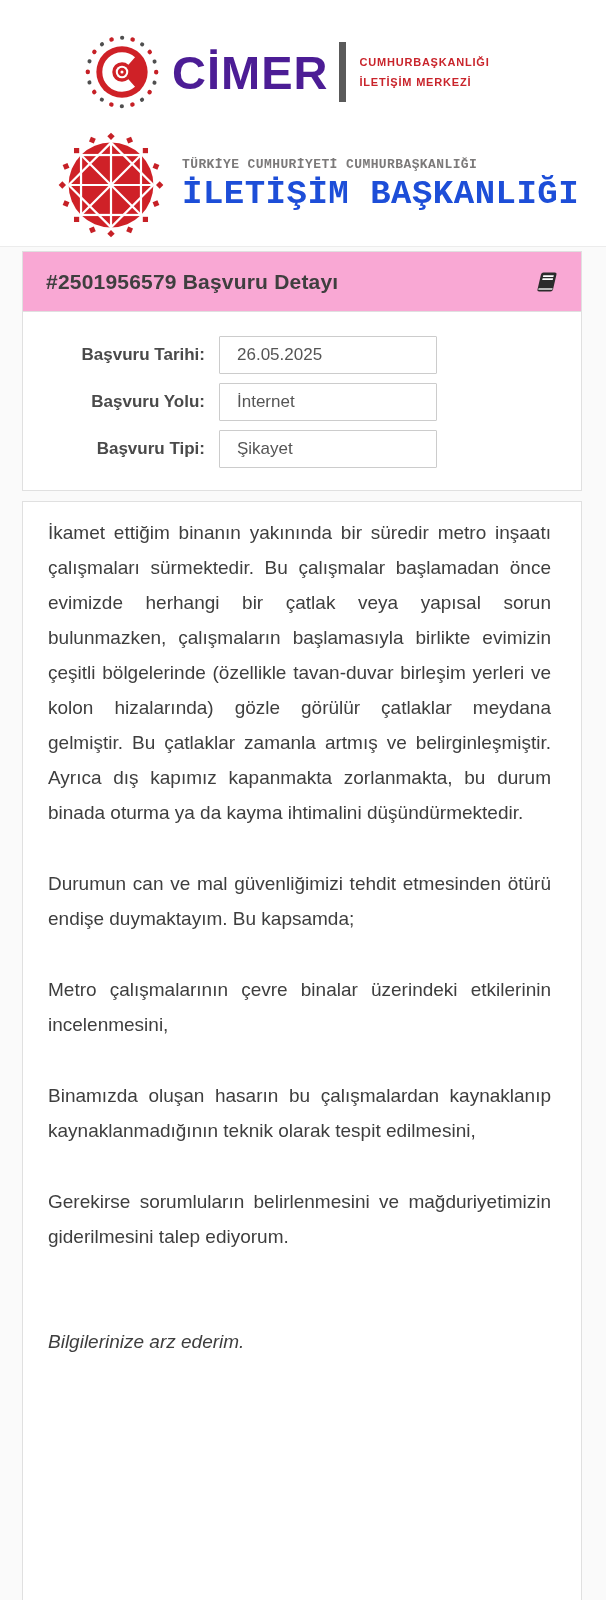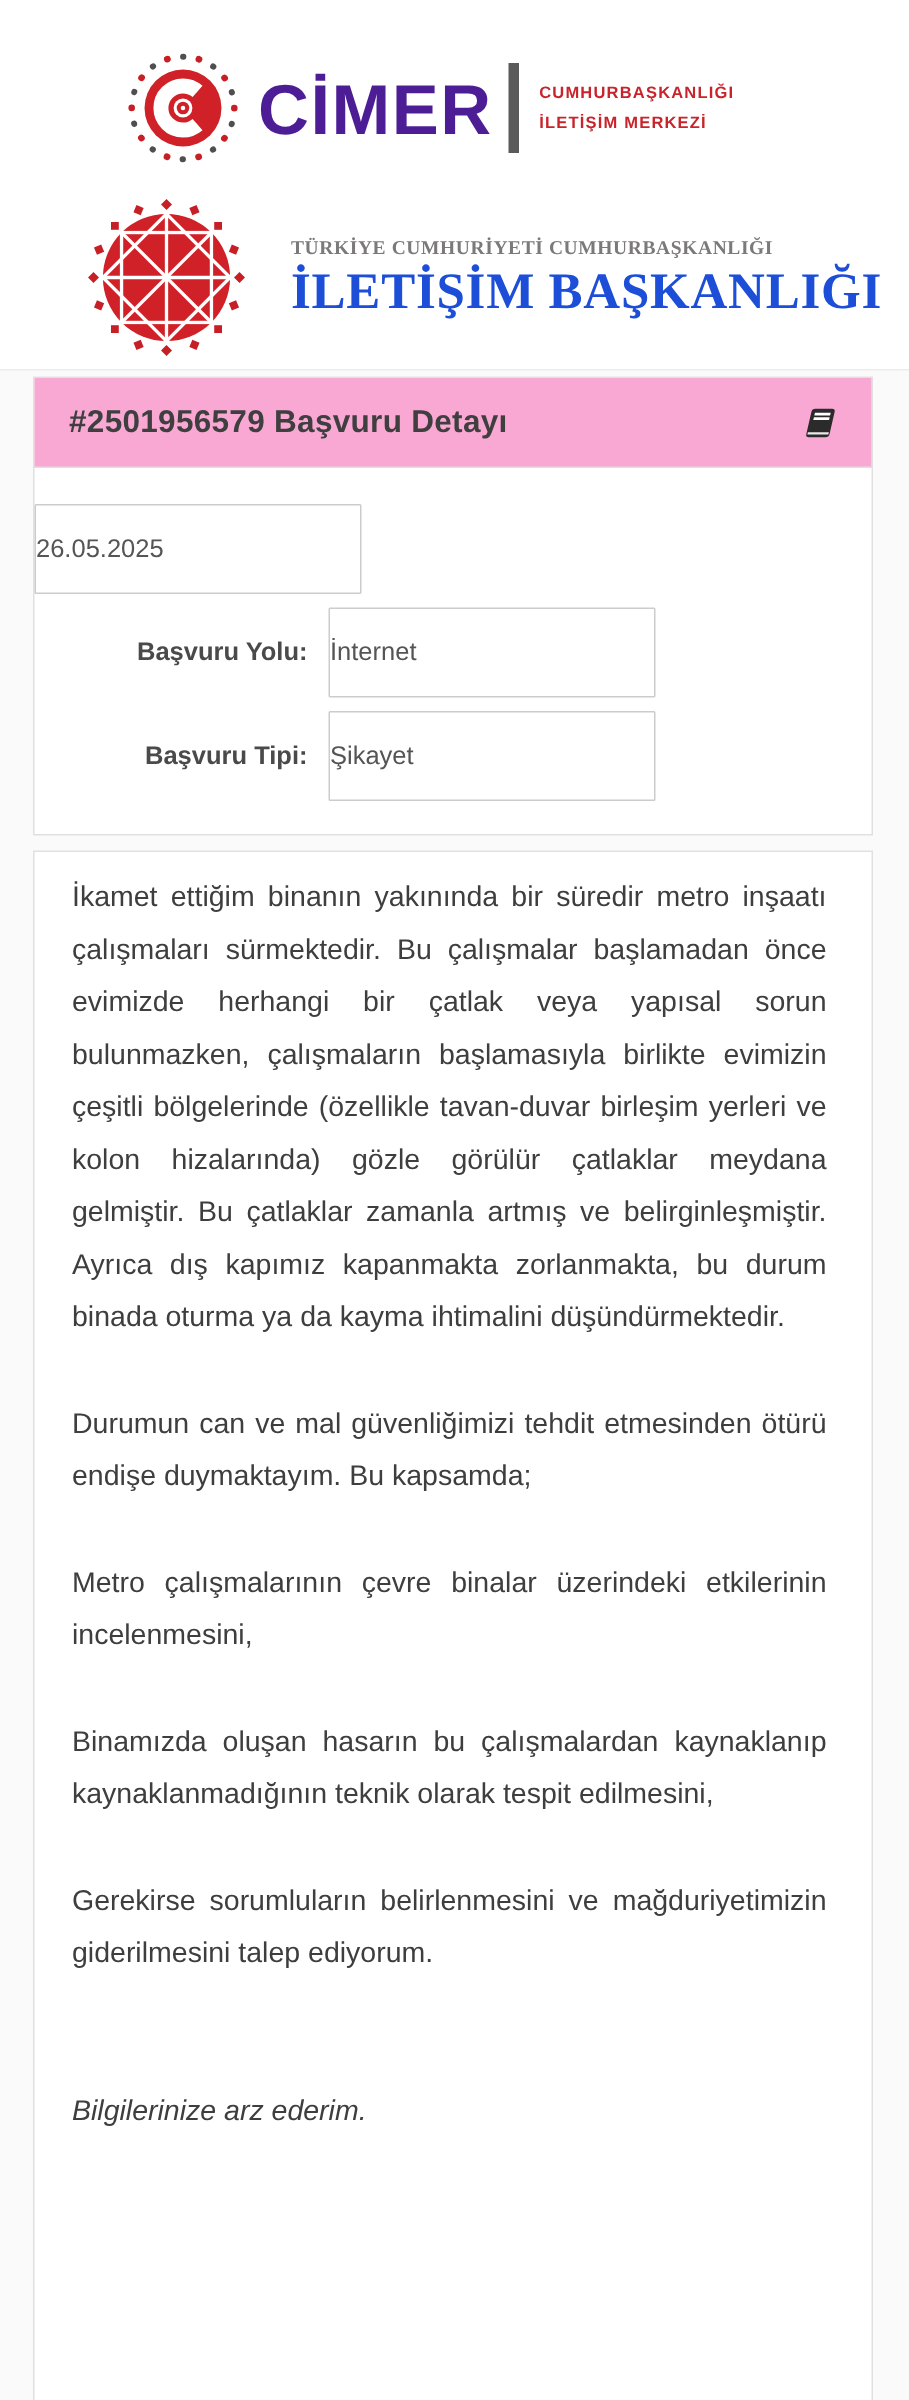--- a/index.html
+++ b/index.html
@@ -26,21 +26,21 @@
     font-family: Liberation Sans, sans-serif;
     font-weight: bold; font-size: 11px; line-height: 20px;
     letter-spacing: 0.8px; color: #c9242b;
   }
 
   
   .logo-directorate {
     position: absolute; top: 132px; left: 58px;
     display: flex; align-items: center;
   }
-  .dir-text { margin-left: 30px; font-family: Liberation Serif, serif; }
+  .dir-text { margin-left: 18px; font-family: Liberation Mono, monospace; }
   .dir-line1 {
     font-size: 13px; font-weight: bold; color: #7b7979;
     letter-spacing: 0.4px;
   }
   .dir-line2 {
     font-size: 34px; font-weight: bold; color: #1d4ed8;
     letter-spacing: 0.5px; margin-top: 3px;
   }
 
   
@@ -65,23 +65,23 @@
 
   
   .form-body { padding: 24px 0 22px 0; }
   .form-row { display: flex; align-items: center; margin-bottom: 9px; }
   .form-row:last-child { margin-bottom: 0; }
   .form-label {
     width: 196px; text-align: right; padding-right: 14px;
     font-size: 17px; font-weight: bold; color: #4a4a4a;
   }
   .form-input {
-    width: 218px; height: 60px; background: #fff;
+    width: 218px; height: 38px; background: #fff;
     border: 1px solid #cccccc; border-radius: 1px;
-    display: flex; align-items: center; 
+    display: flex; align-items: center; padding-left: 17px;
     font-size: 17px; color: #555555;
   }
 
   
   .letter-card { margin-top: 10px; height: 1110px; padding: 13px 30px 0 25px; }
   .para {
     font-size: 19px; line-height: 35px; color: #3e3e3e;
     text-align: justify;
   }
   .para + .para { margin-top: 36px; }
@@ -164,20 +164,21 @@
               <rect x="11.5" y="5.2" width="10.5" height="1.8" fill="#ffffff"></rect>
               <rect x="11.5" y="8.2" width="10.5" height="1.8" fill="#ffffff"></rect>
               <rect x="9.8" y="18.2" width="14" height="1.5" fill="#ffffff" opacity="0.9"></rect>
             </g>
           </svg>
         </button>
       </div>
       <div class="form-body">
 
           <div class="form-row">
+            <label class="form-label">Başvuru Tarihi:</label>
             <div class="form-input">26.05.2025</div>
           </div>
 
           <div class="form-row">
             <label class="form-label">Başvuru Yolu:</label>
             <div class="form-input">İnternet</div>
           </div>
 
           <div class="form-row">
             <label class="form-label">Başvuru Tipi:</label>

